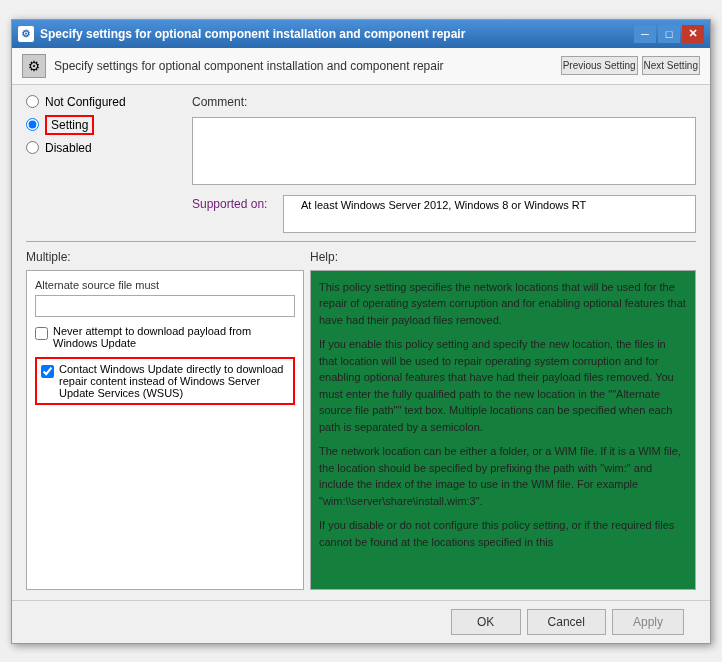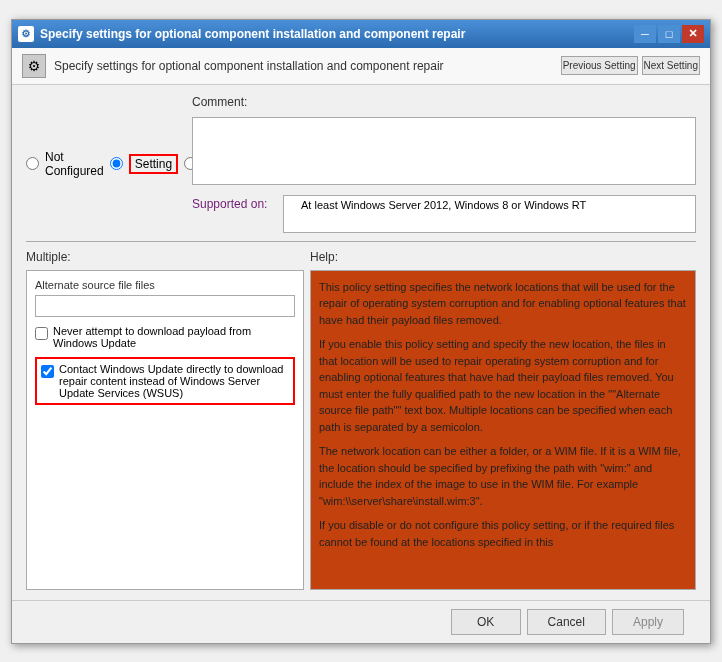--- a/index.html
+++ b/index.html
@@ -143,21 +143,21 @@
     }
 
     .top-section {
       display: flex;
       gap: 14px;
       margin-bottom: 8px;
     }
 
     .left-controls {
       display: flex;
-      flex-direction: row;
+      flex-direction: column;
       gap: 6px;
       width: 140px;
       flex-shrink: 0;
     }
 
     .right-fields {
       flex: 1;
       display: flex;
       flex-direction: column;
       gap: 6px;
@@ -295,21 +295,21 @@
 
     .options-box {
       border: 1px solid #aaa;
       background: white;
       padding: 8px;
       height: 320px;
     }
 
     .help-box {
       border: 1px solid #aaa;
-      background: #c2410c;
+      background: #15803d;
       height: 320px;
       overflow: hidden;
       display: flex;
     }
 
     .help-text-area {
       flex: 1;
       padding: 8px;
       font-size: 11px;
       line-height: 1.5;
@@ -374,21 +374,21 @@
         </div>
       </div>
     </div>
 
     <div class="divider"></div>
 
     <div class="panels-row">
       <div class="options-section">
         <div class="options-label">Multiple:</div>
         <div class="options-box">
-          <div class="options-field-label">Alternate source file files</div>
+          <div class="options-field-label">Alternate source file must</div>
           <input type="text" class="options-input" style="">
 
           <div class="checkbox-item">
             <input type="checkbox" id="neverDownload" style="">
             <label for="neverDownload">Never attempt to download payload from Windows Update</label>
           </div>
 
           <div class="checkbox-item highlighted-checkbox">
             <input type="checkbox" id="contactWU" checked="" style="">
             <label for="contactWU">Contact Windows Update directly to download repair content instead of Windows Server Update Services (WSUS)</label>

